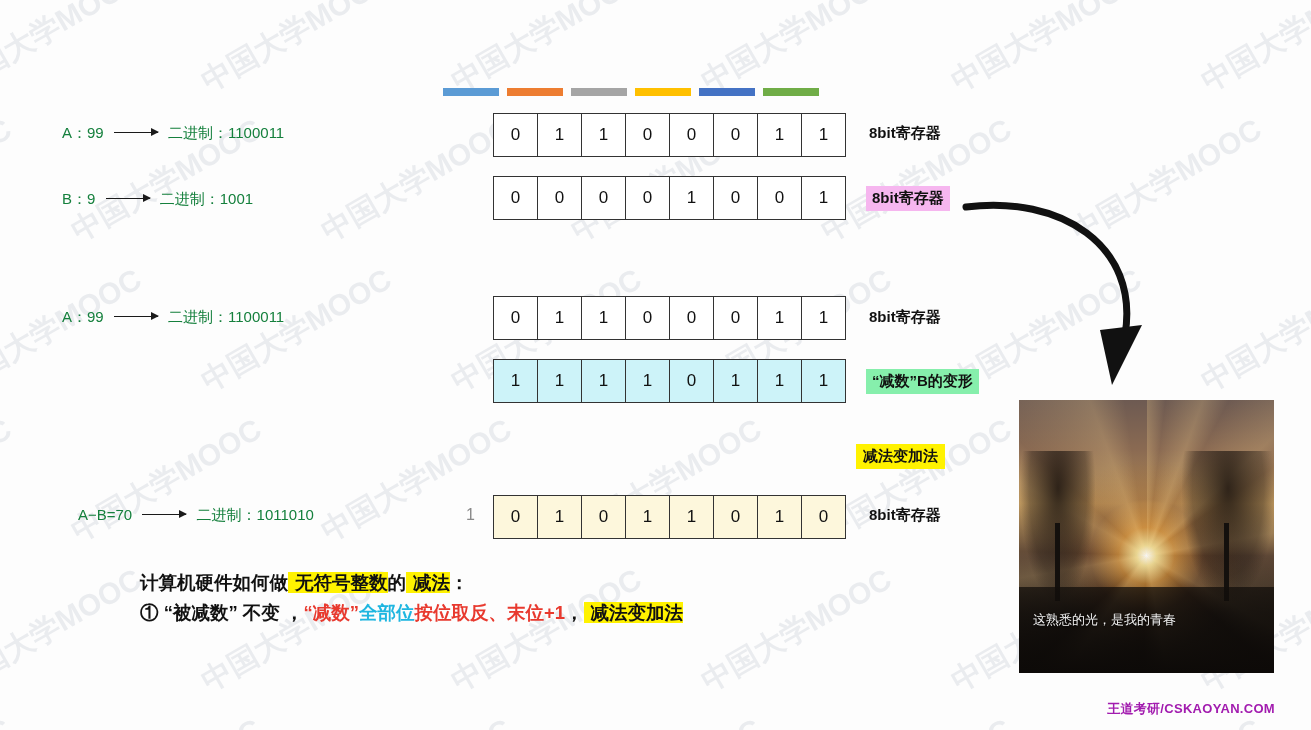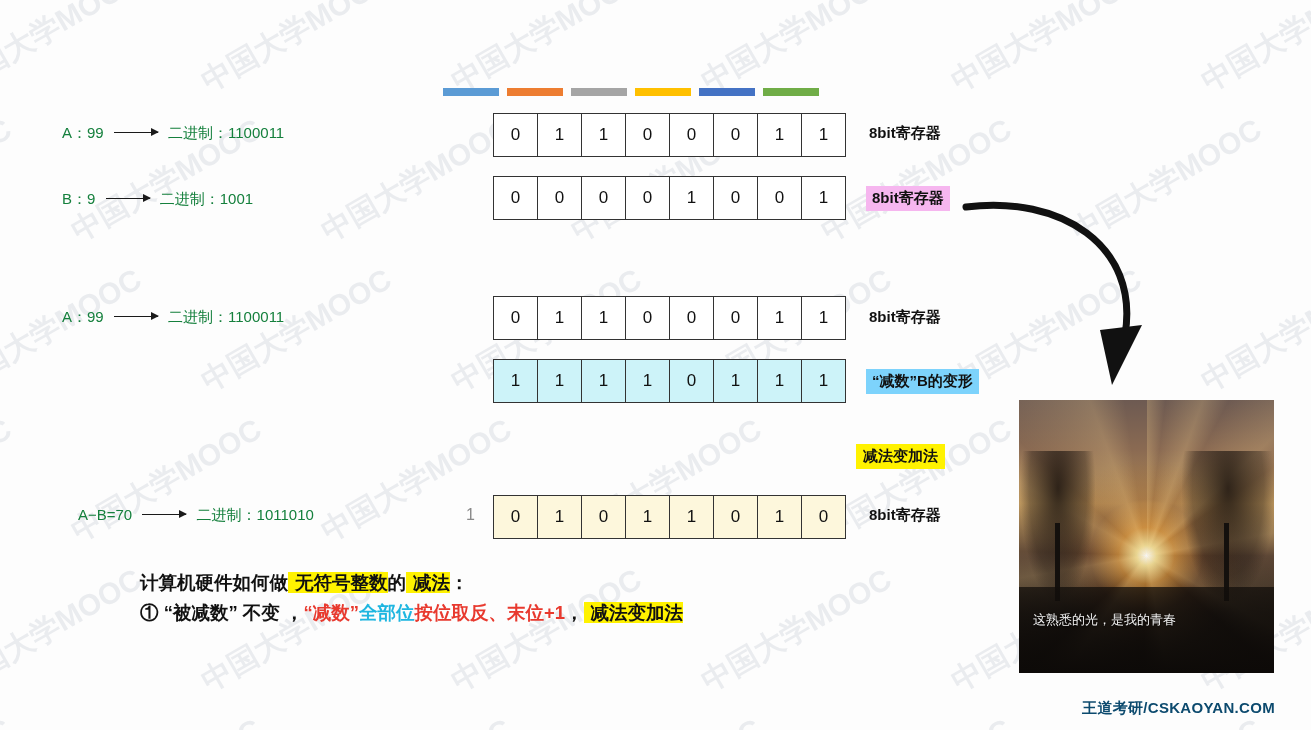--- a/index.html
+++ b/index.html
@@ -120,21 +120,21 @@
     font-weight: bold;
     color: #111;
     white-space: nowrap;
   }
   .reg-caption.pink {
     background: #f6b6ef;
     padding: 3px 6px;
     font-weight: bold;
   }
   .reg-caption.cyanbg {
-    background: #7dd3fc;
+    background: #86efac;
     padding: 3px 6px;
   }
   .reg-caption.yellowbg {
     background: #fff200;
     padding: 3px 7px;
   }
   .carry-bit {
     position: absolute;
     font-size: 16px;
     color: #8a8a8a;
@@ -232,23 +232,23 @@
     color: #f2f2f2;
     font-size: 13px;
     line-height: 19px;
     z-index: 3;
     text-shadow: 0 1px 2px rgba(0,0,0,.8);
   }
   .footer {
     position: absolute;
     right: 36px;
     bottom: 12px;
-    font-size: 15px;
-    font-weight: bold;
-    color: #0c4a6e;
+    font-size: 13px;
+    font-weight: bold;
+    color: #a21caf;
     letter-spacing: .3px;
   }
 </style>
 </head>
 <body>
 
 <div class="slide">
 
   <div class="watermarks" id="wm-layer">
       <div class="wm" style="left: -60px; top: 10px;">中国大学MOOC</div>

